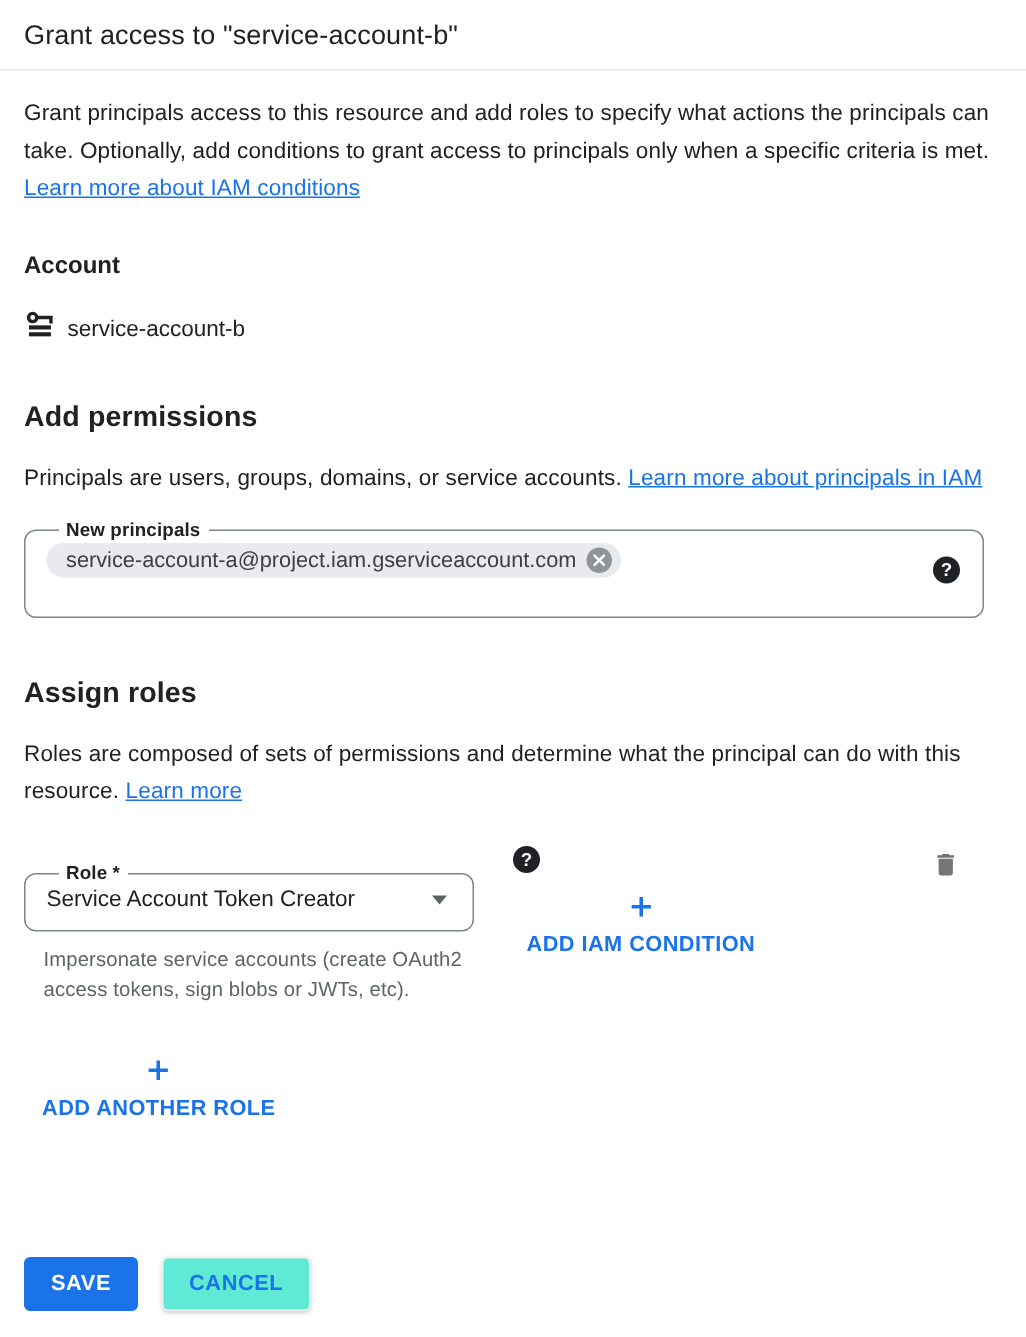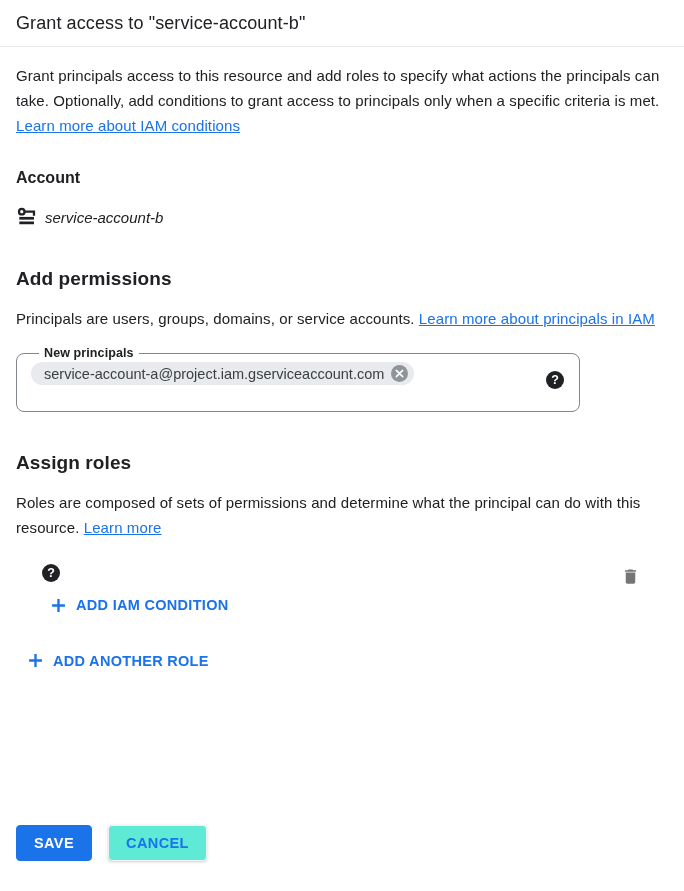--- a/index.html
+++ b/index.html
@@ -18,36 +18,36 @@
 
   p.body-text {
     font-size: 15px; line-height: 25px; color: #202124; letter-spacing: 0.1px;
     max-width: 652px;
     margin-top: 16px;
   }
   .intro { margin-top: 36px; }
   a.link { color: #1a73e8; text-decoration: underline; cursor: pointer; }
 
   .section-h3 { font-size: 16px; font-weight: 700; margin-top: 31px; }
-  .resource-row { display: flex; align-items: center; margin-top: 19px; font-style: italic; }
+  .resource-row { display: flex; align-items: flex-end; margin-top: 19px; }
   .resource-row .icon { width: 22px; height: 22px; margin-right: 7px; display: inline-flex; }
   .resource-name { font-size: 15px; color: #202124; }
 
   .section-h2 { font-size: 19px; font-weight: 700; margin-top: 40px; letter-spacing: 0.1px; }
   .section-desc { margin-top: 12px; }
 
   fieldset.mat-field {
     border: 1px solid #80868b; border-radius: 8px;
     margin-top: 15px; position: relative;
   }
   fieldset.mat-field legend {
     margin-left: 8px; padding: 0 5px;
     font-size: 12.5px; font-weight: 700; color: #202124; letter-spacing: 0.1px;
   }
-  .principals-field { width: 564px; min-height: 66px; padding: 2px 14px 14px; }
+  .principals-field { width: 640px; min-height: 66px; padding: 2px 14px 14px; }
   .chip {
     display: inline-flex; align-items: center;
     background: #e8eaed; border-radius: 14px;
     padding: 3px 6px 3px 13px; max-width: 560px;
   }
   .chip-text { font-size: 14.5px; color: #3c4043; white-space: nowrap; }
   .chip-close {
     width: 17px; height: 17px; border-radius: 50%;
     background: #8f9499; border: none; margin-left: 7px;
     display: inline-flex; align-items: center; justify-content: center;
@@ -86,31 +86,32 @@
   .condition-col { margin-left: 26px; flex: 1 1 auto; padding-top: 4px; }
   .condition-label-row { display: flex; align-items: center; gap: 9px; }
   .condition-label { font-size: 14.5px; font-weight: 700; color: #202124; }
 
   .text-btn {
     display: inline-flex; align-items: center; gap: 10px;
     background: none; border: none; cursor: pointer;
     color: #1a73e8; font-size: 14.5px; font-weight: 700;
     letter-spacing: 0.3px; font-family: "Liberation Sans", sans-serif;
     padding: 0;
+    flex-direction: column;
   }
   .add-condition-btn { margin: 15px 0 0 9px; }
   .add-role-btn { margin: 36px 0 0 12px; text-align: center; }
 
   .trash-btn {
     background: none; border: none; cursor: pointer;
     margin-left: auto; margin-right: 28px; margin-top: 6px; padding: 0;
     display: inline-flex;
   }
 
-  .footer { position: absolute; left: 16px; bottom: 30px; display: flex; gap: 16px; }
+  .footer { position: absolute; left: 16px; bottom: 17px; display: flex; gap: 16px; }
   .btn {
     font-family: "Liberation Sans", sans-serif;
     font-size: 14.5px; font-weight: 700; letter-spacing: 0.4px;
     border-radius: 4px; padding: 9px 17px; cursor: pointer;
   }
   .btn-primary { background: #1a73e8; color: #ffffff; border: 1px solid #1a73e8; }
   .btn-secondary {
     background: #5eead4; color: #1a73e8; border: 1px solid #f1f1f1;
     box-shadow: 0 1px 3px rgba(60,64,67,0.25);
   }
@@ -169,20 +170,32 @@
 
   <h2 class="section-h2">Assign roles</h2>
 
   <p class="body-text section-desc">
     <span>Roles are composed of sets of permissions and determine what the principal can do with this resource.</span>
     <a class="link">Learn more</a>
   </p>
 
   <div class="roles-row">
 
+    <div class="role-col">
+      <fieldset class="mat-field role-field">
+        <legend>
+          <span>Role *</span>
+        </legend>
+        <div class="role-value-row">
+          <span class="role-value">Service Account Token Creator</span>
+          <span class="caret-down"></span>
+        </div>
+      </fieldset>
+      <div class="role-desc">Impersonate service accounts (create OAuth2 access tokens, sign blobs or JWTs, etc).</div>
+    </div>
 
     <div class="condition-col">
       <div class="condition-label-row">
         <button class="help-btn">
           <span>?</span>
         </button>
       </div>
       <button class="text-btn add-condition-btn">
         <svg width="15" height="15" viewBox="0 0 14 14">
           <path d="M7 1 V13 M1 7 H13" stroke="#1a73e8" stroke-width="2.2"></path>

